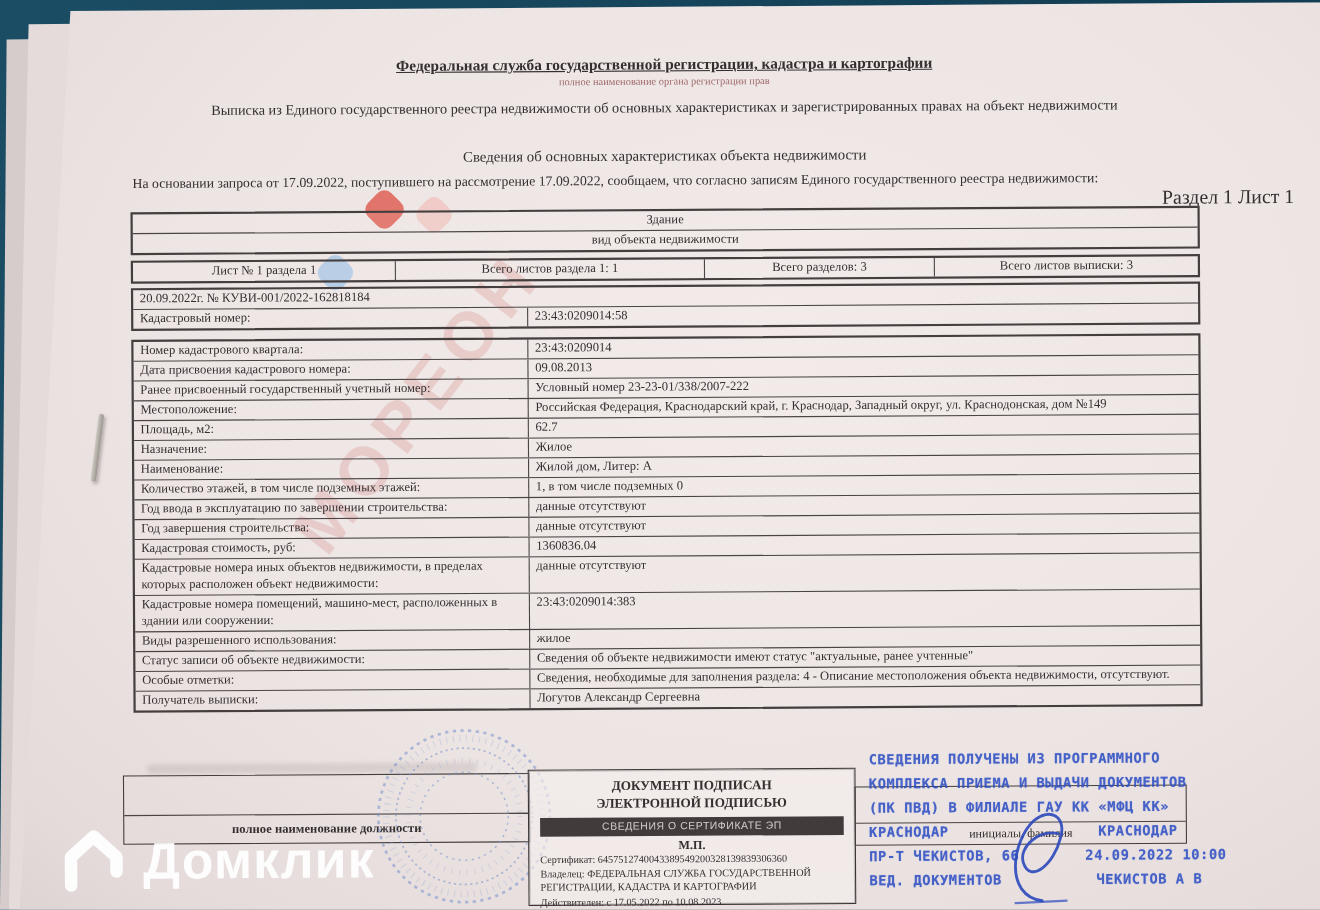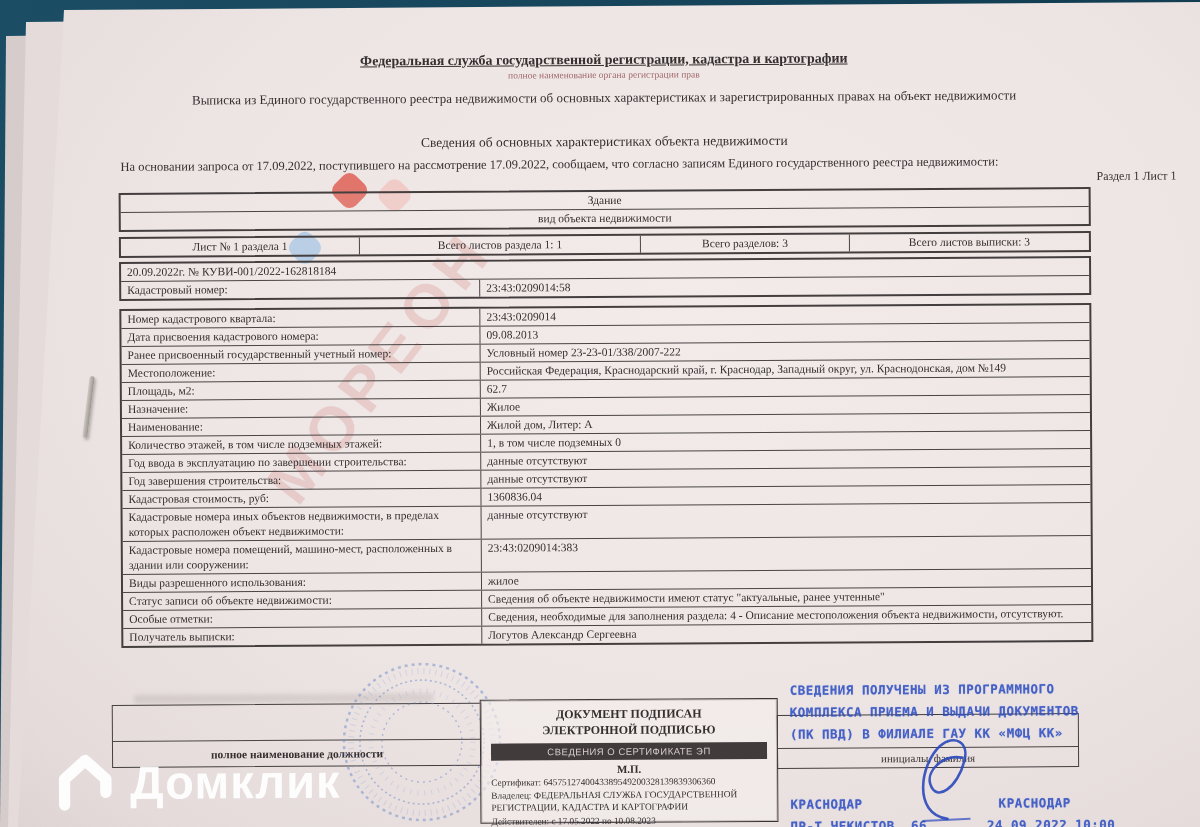--- a/index.html
+++ b/index.html
@@ -12,21 +12,21 @@
     background:radial-gradient(ellipse at 58% 38%,#f2eae9 0%,#ede5e4 55%,#e4dbda 88%,#dcd3d2 100%);}
   .page-content{position:absolute;left:0;top:0;width:1200px;height:827px;transform:rotate(-0.35deg);transform-origin:600px 420px;color:#352f30;}
   .doc{position:absolute;left:120px;top:0;width:972px;}
 
   
   .h-authority{position:absolute;left:0;top:52px;width:100%;text-align:center;font-size:14px;font-weight:bold;text-decoration:underline;}
   .h-authority-caption{position:absolute;left:0;top:70px;width:100%;text-align:center;font-size:9.5px;color:#a0686c;}
   .h-doc-title{position:absolute;left:0;top:90px;width:100%;text-align:center;font-size:13px;}
   .h-section-title{position:absolute;left:0;top:134px;width:100%;text-align:center;font-size:13.5px;}
   .h-basis{position:absolute;left:2px;top:157px;width:100%;font-size:12.5px;}
-  .h-razdel{position:absolute;right:-86px;top:172px;font-size:12px;}
+  .h-razdel{position:absolute;right:-86px;top:172px;font-size:18px;}
 
   
   .tbl{position:absolute;left:0;border:2px solid #443e3f;background:rgba(255,255,255,0.06);}
   .t-row{display:flex;border-bottom:1.2px solid #4a4445;}
   .t-row:last-child{border-bottom:none;}
   .t-cell{padding:1px 6px 1px 6px;font-size:11.5px;line-height:15px;min-height:15px;}
   .t-label{width:346px;border-right:1.2px solid #4a4445;flex:none;}
   .t-value{flex:1;}
   .t-center{text-align:center;width:100%;}
 
@@ -53,21 +53,21 @@
   .sig-right{position:absolute;left:655px;top:18px;width:300px;border-top:1.4px solid #443e3f;border-bottom:1.4px solid #443e3f;border-left:1.4px solid #443e3f;border-right:1.4px solid #443e3f;}
   .sig-right .r1{height:32px;border-bottom:1.2px solid #4a4445;}
   .sig-right .r2{height:19px;display:flex;align-items:center;justify-content:center;font-size:11px;}
 
   
   .round-stamp{position:absolute;left:215px;top:-42px;width:170px;height:170px;opacity:0.55;}
 
   
   .mfc-stamp{position:absolute;left:668px;top:-14px;width:410px;font-family:"DejaVu Sans Mono",monospace;font-weight:bold;font-size:12.5px;letter-spacing:0.5px;color:#2f50c4;opacity:0.88;text-shadow:0 0 1px rgba(47,80,196,0.55);}
   .mfc-stamp .ln{height:22px;white-space:nowrap;}
-  .mfc-stamp .sp{display:inline-block;margin-top:48px;}
+  .mfc-stamp .sp{display:inline-block;}
   .sig-scribble{position:absolute;left:770px;top:28px;width:110px;height:100px;}
 
   
   .wm-moreon-text{position:absolute;left:150px;top:330px;width:460px;text-align:center;transform:rotate(-52deg);font-family:"Liberation Sans",sans-serif;font-weight:bold;font-size:62px;letter-spacing:8px;color:rgba(219,160,158,0.42);}
   .diamond{position:absolute;border-radius:9px;transform:rotate(45deg);}
   .d-red{left:336px;top:174px;width:30px;height:30px;background:rgba(221,73,60,0.72);}
   .d-pink{left:382px;top:180px;width:28px;height:28px;background:rgba(240,198,193,0.85);}
   .d-blue{left:292px;top:232px;width:28px;height:28px;background:rgba(168,199,229,0.8);}
   .wm-domclick{position:absolute;left:52px;top:748px;display:flex;align-items:center;color:rgba(255,255,255,0.93);}
   .wm-domclick .txt{font-family:"Liberation Sans",sans-serif;font-weight:bold;font-size:47px;letter-spacing:1px;margin-left:14px;}

